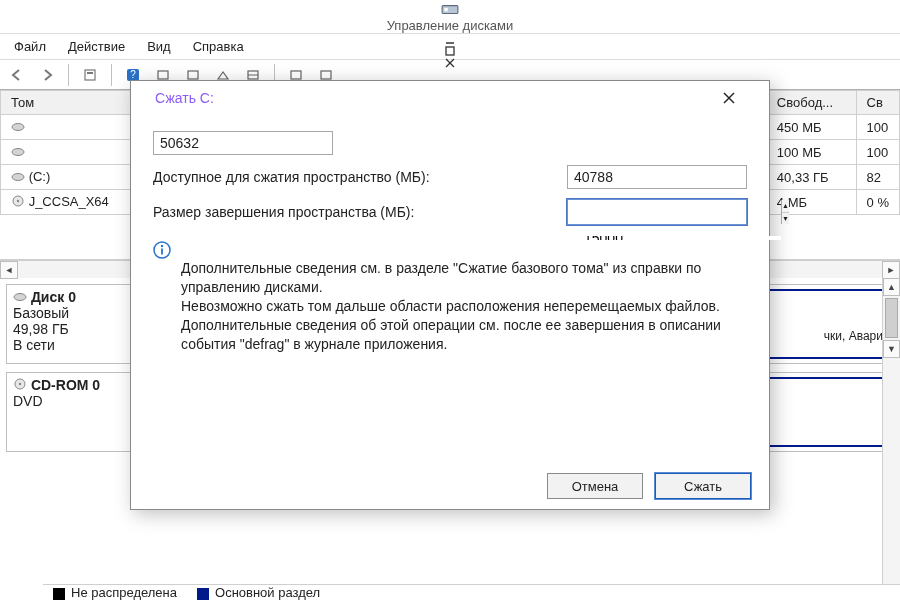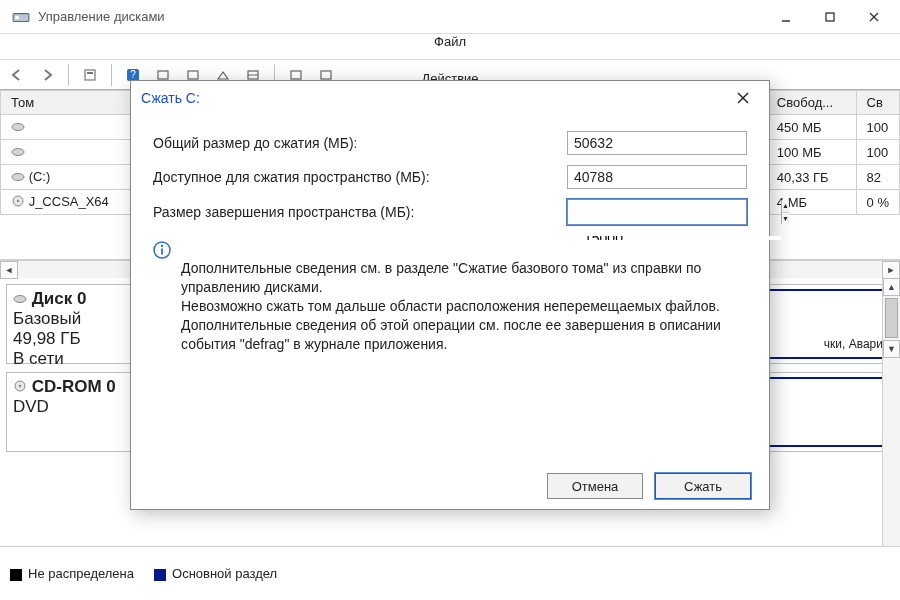--- a/index.html
+++ b/index.html
@@ -13,35 +13,35 @@
     position: relative;
     overflow: hidden;
   }
 
   
   .titlebar {
     height: 34px;
     display:flex; align-items:center;
     padding: 0 4px;
     border-bottom: 1px solid #dcdcdc;
+    flex-direction: column;
   }
   .titlebar .app-icon {
     width:18px; height:18px; margin:0 8px;
     display:inline-block;
   }
   .titlebar .title { color:#555; flex:1; }
   .win-btn { width:44px; height:34px; display:flex; align-items:center; justify-content:center; color:#444; }
 
   .menubar {
     height: 26px;
     display:flex; align-items:center;
     gap: 22px;
     padding: 0 14px;
     border-bottom: 1px solid #dcdcdc;
-    flex-direction: column;
   }
   .menubar span { color:#222; }
 
   .toolbar {
     height: 30px;
     display:flex; align-items:center;
     padding: 0 6px;
     border-bottom: 1px solid #b0b0b0;
     gap: 8px;
   }
@@ -90,21 +90,21 @@
   .hscroll .track { flex:1; }
 
   
   .disks { padding: 6px; overflow:auto; position:relative; flex:1; }
   .disk-row {
     display:flex; height:80px; border:1px solid #bfbfbf; margin-bottom:8px;
   }
   .disk-info {
     width:128px; border-right:1px solid #bfbfbf;
     padding:4px 6px;
-    font-size:17px;
+    font-size:14px;
     background:#fff;
   }
   .disk-info .disk-name { font-weight:bold; }
   .disk-parts { flex:1; display:flex; }
   .part {
     flex:1;
     border:2px solid #001a8c;
     margin:4px;
     position:relative;
     background:#fff;
@@ -114,40 +114,41 @@
   }
   .vscroll {
     position:absolute; right:0; top:0; bottom:0; width:18px;
     background:#f4f4f4; border-left:1px solid #cfcfcf;
   }
   .vscroll .a { height:18px; border:1px solid #bdbdbd; background:#fafafa; display:flex;align-items:center;justify-content:center;font-size:9px;color:#444; }
   .vscroll .thumb { height:40px; background:#cfcfcf; margin:2px; border:1px solid #aaa;}
 
   .legend {
     border-top:1px solid #cfcfcf;
-    padding:19px 10px;
+    padding:0 10px;
     font-size:13px;
     display:flex; gap:20px; align-items:center;
     background:#fff;
+    margin-left:43px;
   }
   .legend .sw { width:12px; height:12px; display:inline-block; margin-right:6px; vertical-align:middle; }
 
   
   .dialog {
     position:absolute;
     left:130px; top:80px;
     width:640px; height:430px;
     background:#fff;
     border:1px solid #888;
     box-shadow: 4px 4px 18px rgba(0,0,0,.25);
     display:flex; flex-direction:column;
   }
   .dlg-title {
     height:34px; display:flex; align-items:center;
-    padding:0 10px; font-size:14px; color:#1d4ed8;
+    padding:0 24px; font-size:14px; color:#8b5cf6;
   }
   .dlg-close { width:32px; height:32px; display:flex; align-items:center; justify-content:center; font-size:18px; color:#333; }
   .dlg-body { flex:1; padding: 6px 22px 4px 22px; font-size:14px; color:#222; }
   .dlg-row { display:flex; align-items:center; margin:10px 0; }
   .dlg-row .lbl { flex:1; }
   .val-box {
     width:180px; height:24px; border:1px solid #a7a7a7;
     padding:2px 6px; background:#fff; font-size:14px;
     display:flex; align-items:center;
   }
@@ -211,21 +212,21 @@
         <line x1="2" y1="2" x2="10" y2="10" stroke="#333" stroke-width="1.3"></line>
         <line x1="10" y1="2" x2="2" y2="10" stroke="#333" stroke-width="1.3"></line>
       </svg>
     </div>
 </div>
 
 <div class="menubar">
   <span>Файл</span>
   <span>Действие</span>
   <span>Вид</span>
-  <span>Свобод</span>
+  <span>Справка</span>
 </div>
 
 <div class="toolbar">
   <div class="tool-btn">
       <svg width="14" height="14">
         <path d="M9 2 L3 7 L9 12" fill="none" stroke="#777" stroke-width="2"></path>
       </svg>
     </div>
   <div class="tool-btn">
       <svg width="14" height="14">
@@ -340,21 +341,21 @@
       <div class="disk-info">
         <div><span><svg width="14" height="10">
                 <ellipse cx="7" cy="5" rx="6" ry="3.5" fill="#d4d4d4" stroke="#888"></ellipse>
               </svg></span> <span class="disk-name">Диск 0</span></div>
         <div>Базовый</div>
         <div>49,98 ГБ</div>
         <div>В сети</div>
       </div>
       <div class="disk-parts">
         <div class="part">
-          <div style="position:absolute;right:4px;bottom:6px">чки, Авари</div>
+          <div style="position:absolute;right:4px;bottom:14px">чки, Авари</div>
         </div>
       </div>
     </div>
 
     <div class="disk-row">
       <div class="disk-info">
         <div><span><svg width="14" height="12">
                 <circle cx="7" cy="6" r="5" fill="#e8e8e8" stroke="#888"></circle>
                 <circle cx="7" cy="6" r="1.2" fill="#888"></circle>
               </svg></span> <span class="disk-name">CD-ROM 0</span></div>
@@ -388,21 +389,20 @@
       <svg width="14" height="14">
           <line x1="2" y1="2" x2="12" y2="12" stroke="#222" stroke-width="1.4"></line>
           <line x1="12" y1="2" x2="2" y2="12" stroke="#222" stroke-width="1.4"></line>
         </svg>
     </div>
   </div>
 
   <div class="dlg-body">
 
     <div class="dlg-row">
-      <div class="lbl">Общий размер до сжатия (МБ):</div>
       <div class="val-box">50632</div>
     </div>
 
     <div class="dlg-row">
       <div class="lbl">Доступное для сжатия пространство (МБ):</div>
       <div class="val-box">40788</div>
     </div>
 
     <div class="dlg-row">
       <div class="lbl">Размер завершения пространства (МБ):</div>

